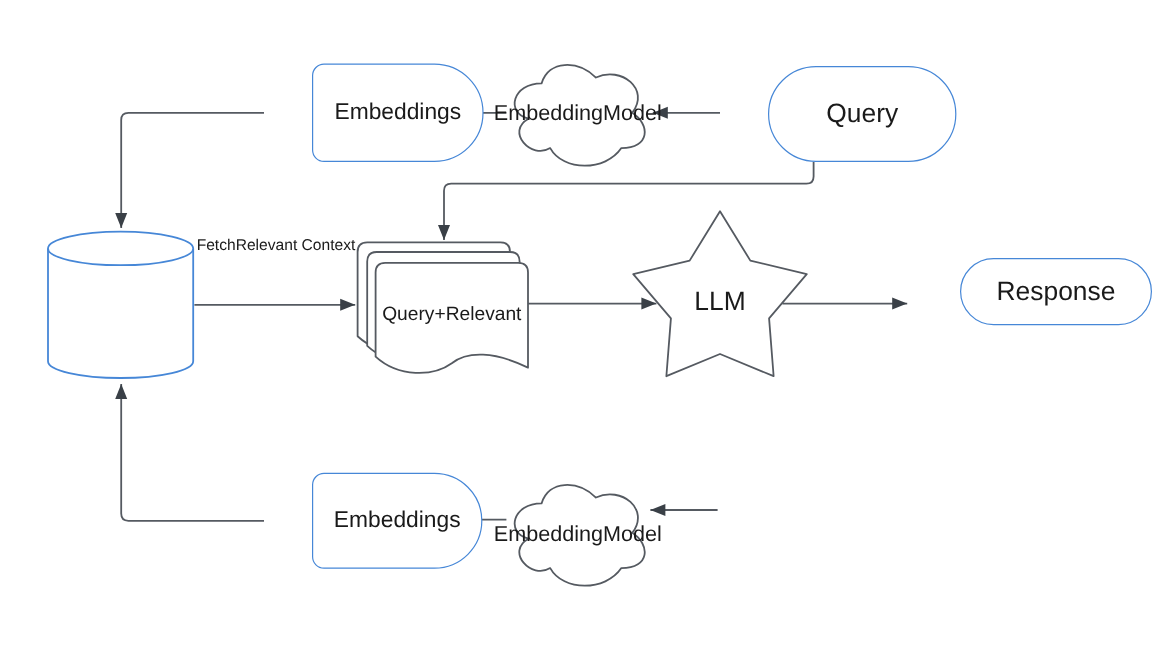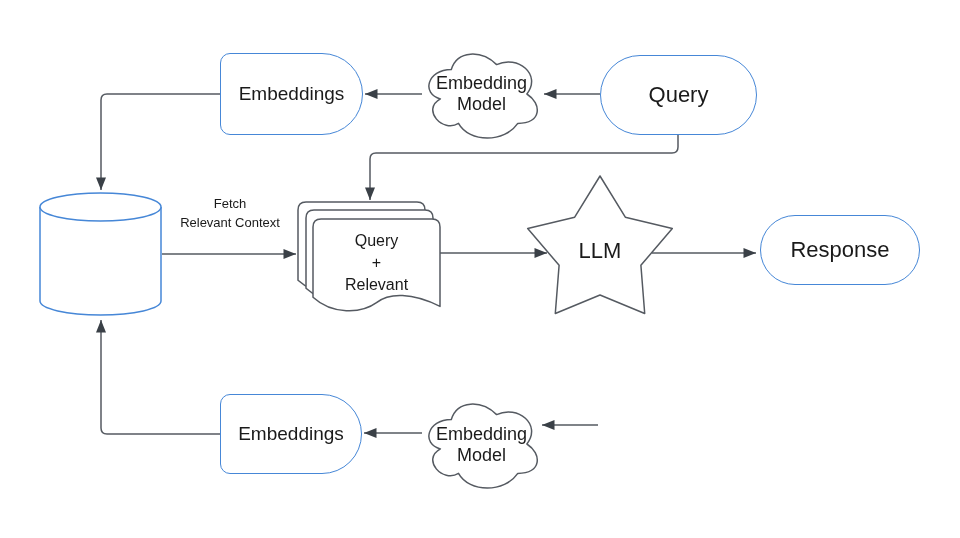--- a/index.html
+++ b/index.html
@@ -27,27 +27,28 @@
   .edge{fill:none;stroke:var(--line-gray);stroke-width:1.5;}
   .ahp{fill:var(--arrowhead);stroke:none;}
   
   .node{
     position:absolute;
     box-sizing:border-box;
     background:#ffffff;
     border:1.5px solid var(--node-stroke-blue);
     display:flex;align-items:center;justify-content:center;
     color:var(--text);
+    margin-left:40px;
   }
   .pill{border-radius:40px;}
   .delay{border-radius:10px 41px 41px 10px;}
   .lbl{
     position:absolute;
-    display:flex;flex-direction:column;
-    justify-content:center;
+    display:flex;flex-direction:row;
+    align-items:center;justify-content:center;
     text-align:center;
     color:var(--text);
     pointer-events:none;
   }
   .fs-big{font-size:22px;}
   .fs-node{font-size:19px;}
   .fs-cloud{font-size:18px;line-height:21px;}
   .fs-doc{font-size:16px;line-height:22px;}
   .fs-edge{font-size:13px;line-height:19px;}
 </style>
@@ -95,21 +96,21 @@
   </svg>
 
   <div class="node delay fs-node" style="left:220px;top:53px;width:143px;height:82px;">
     <span>Embeddings</span>
   </div>
 
   <div class="node pill fs-big" style="left:600px;top:55px;width:157px;height:80px;">
     <span>Query</span>
   </div>
 
-  <div class="node pill fs-big" style="left:760px;top:215px;width:160px;height:70px;border-radius:39px;">
+  <div class="node pill fs-big" style="left:760px;top:215px;width:160px;height:56px;border-radius:39px;">
     <span>Response</span>
   </div>
 
   <div class="node delay fs-node" style="left:220px;top:394px;width:142px;height:80px;border-radius:10px 40px 40px 10px;">
     <span>Embeddings</span>
   </div>
 
 
 
   <div class="lbl fs-cloud" style="left:421px;top:45px;width:121px;height:98px;">

